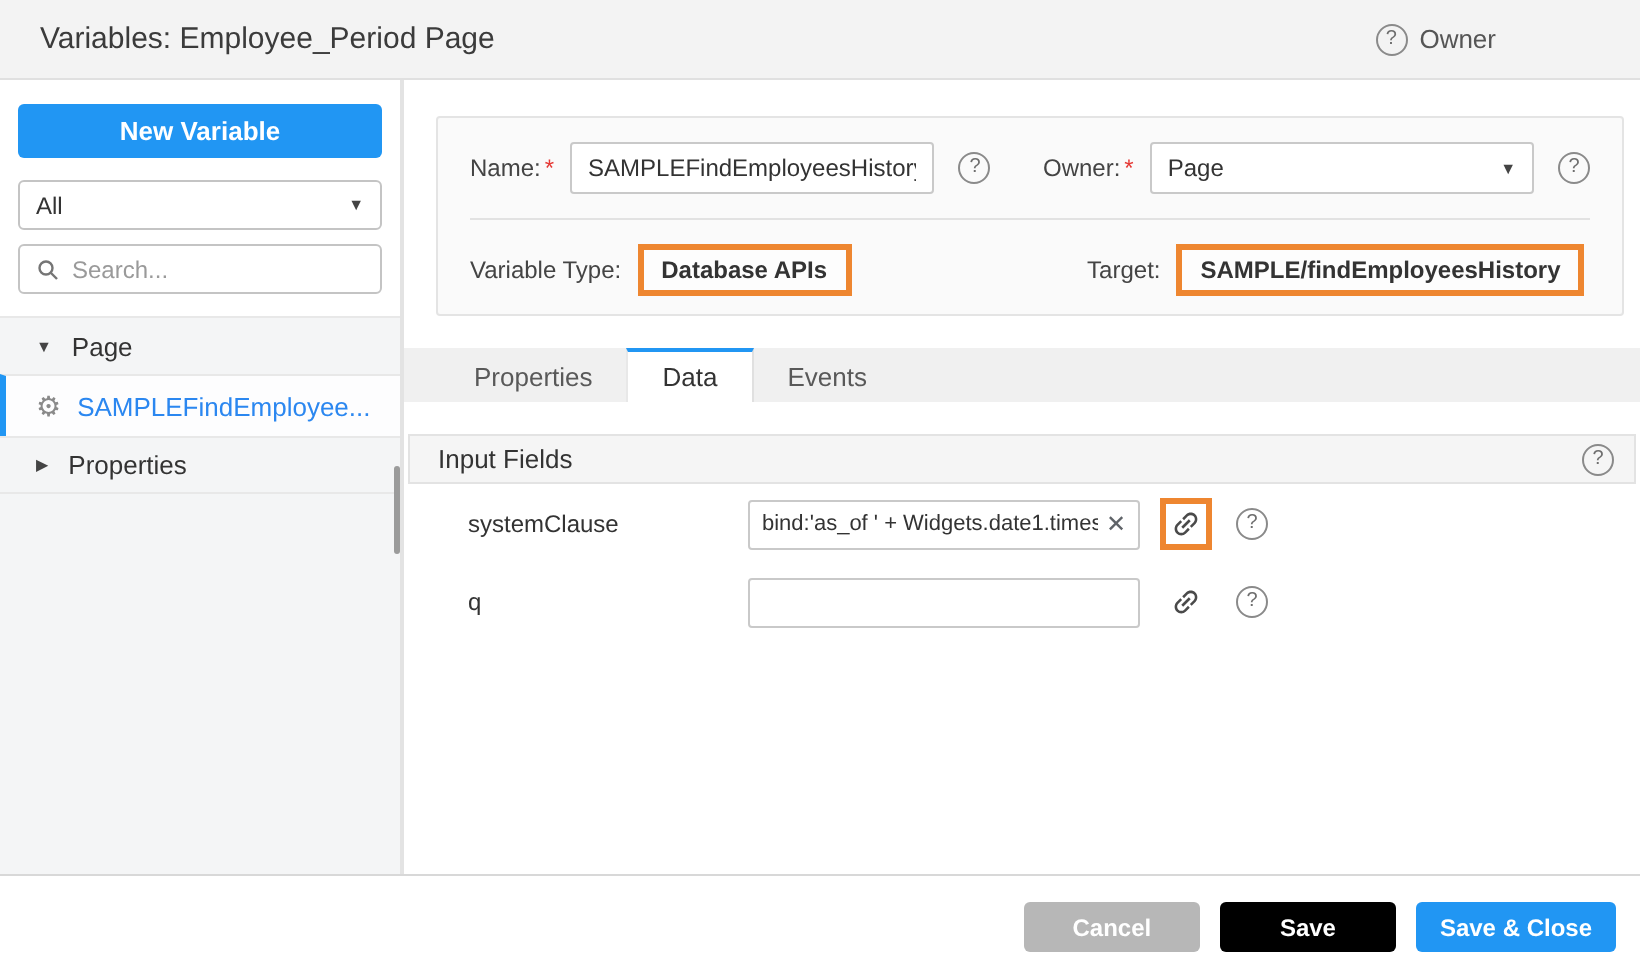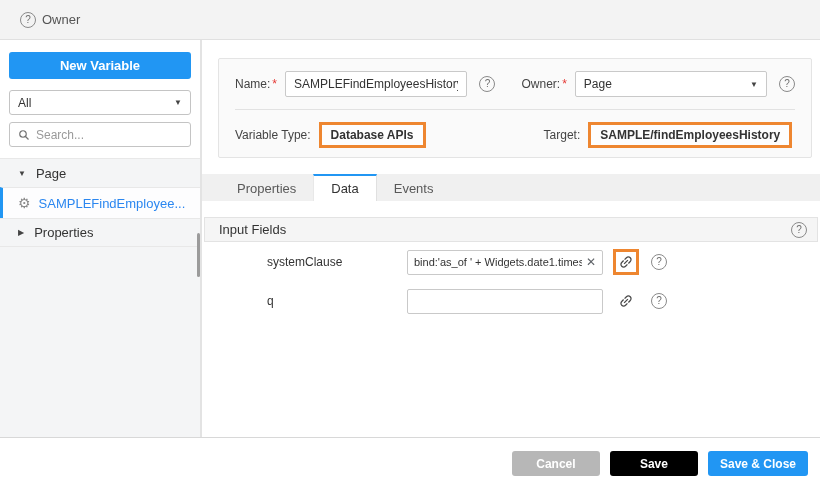--- a/index.html
+++ b/index.html
@@ -73,21 +73,21 @@
   .tab.active { background:#fff; color:#333; border-top:2px solid #2196f3;
                 border-right:1px solid #e0e0e0; border-left:1px solid #e8e8e8; }
 
   
   .section { margin:16px 2px 0 2px; }
   .section-head { height:25px; background:#f5f5f5; border:1px solid #e3e3e3;
                   display:flex; align-items:center; justify-content:space-between;
                   padding:0 10px 0 14px; font-size:13px; color:#333; }
   .rows { padding:7px 0 0 30px; }
   .field-row { display:flex; align-items:center; margin-bottom:13px; }
-  .field-row .flabel { width:140px; font-size:12px; color:#333;margin-left:33px; }
+  .field-row .flabel { width:140px; font-size:12px; color:#333; }
   .val-wrap { width:196px; height:25px; border:1px solid #c9c9c9; border-radius:2px; background:#fff;
               display:flex; align-items:center; padding:0 6px; gap:4px; }
   .val-wrap input { flex:1; min-width:0; border:none; outline:none; font-size:11px; color:#333;
                     background:transparent; font-family:"Liberation Sans", sans-serif; }
   .clear-x { font-size:12px; color:#5f6368; cursor:pointer; line-height:1; flex:none; }
   .link-btn { margin-left:10px; width:26px; height:26px; border:3px solid transparent;
               display:flex; align-items:center; justify-content:center; cursor:pointer; flex:none; }
   .link-btn.highlight { border-color:#ee8630; }
   .link-btn svg { transform:rotate(-45deg); }
 
@@ -100,20 +100,21 @@
   .btn-cancel { background:#b7b7b7; }
   .btn-save { background:#000000; }
   .btn-saveclose { background:#2196f3; }
 </style>
 </head>
 <body>
 
 <div class="screen">
 
   <div class="header">
+    <div class="page-title">Variables: Employee_Period Page</div>
     <div class="help-group">
       <span class="qicon">?</span>
       <span>Owner</span>
     </div>
   </div>
 
   <div class="body">
 
     <div class="sidebar">
       <div class="side-controls">

